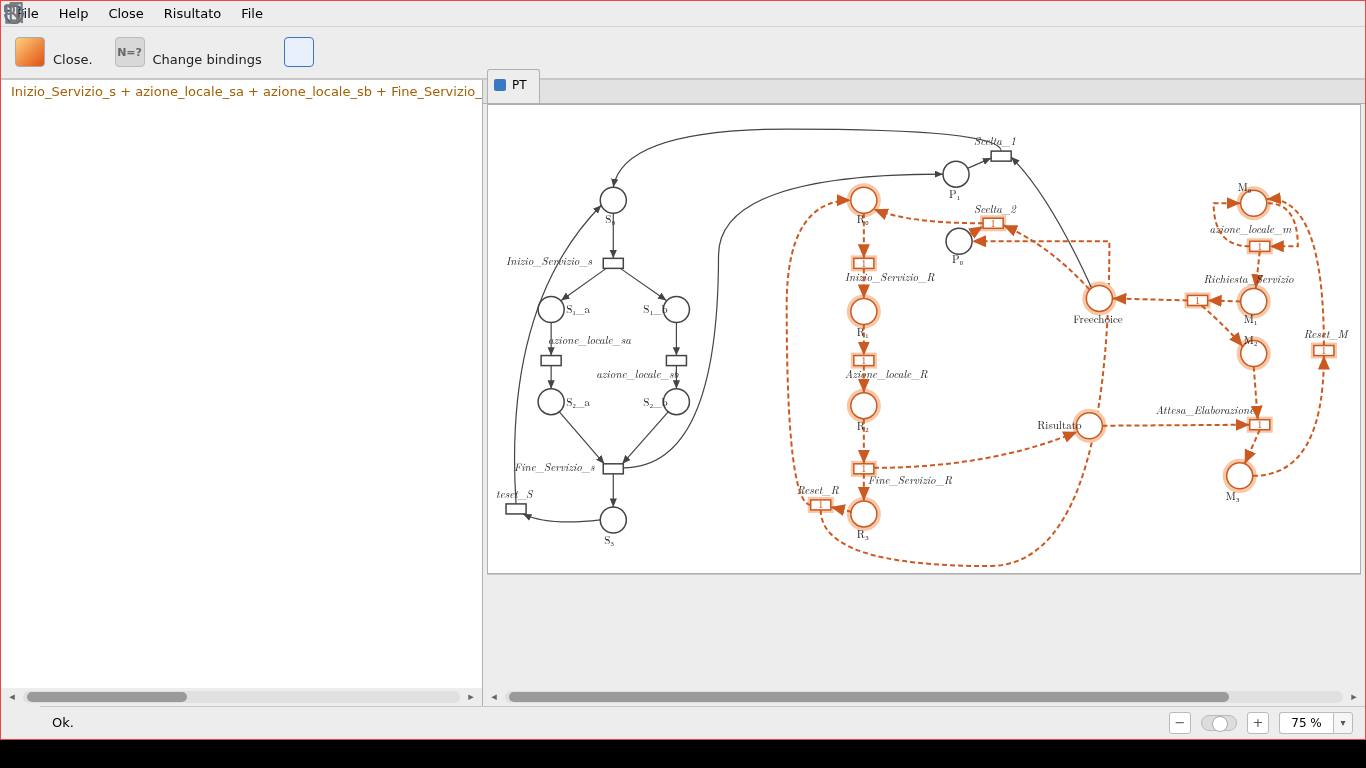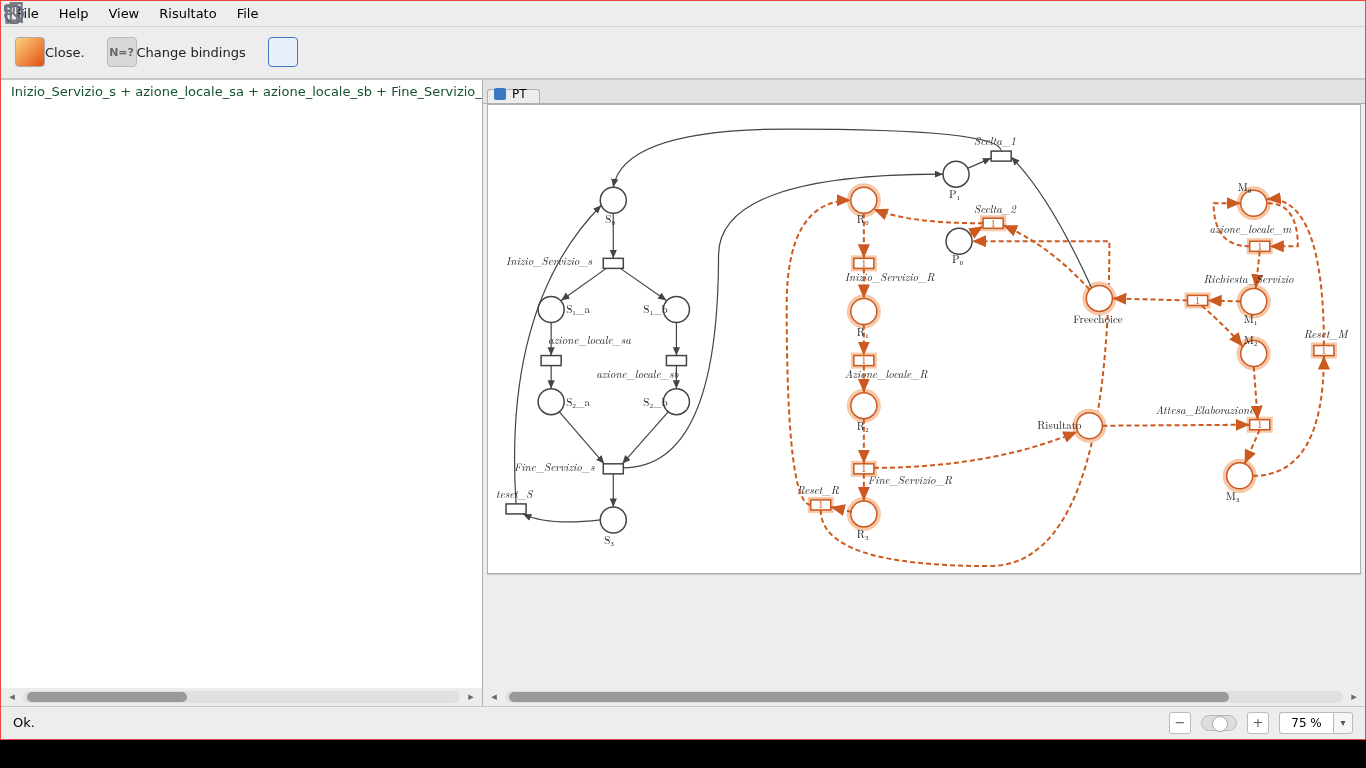--- a/index.html
+++ b/index.html
@@ -17,21 +17,21 @@
     padding: 0 6px; font-size: 13px; background: #ededed;
     border-bottom: 1px solid #d4d4d4;
   }
   .menubar .menu-item { padding: 3px 10px; cursor: default; }
 
   
   .toolbar {
     height: 54px; display: flex; align-items: center; gap: 22px;
     padding: 0 14px; border-bottom: 1px solid #c8c8c8; background: #ededed;
   }
-  .tb-group { display: flex; align-items: center; }
+  .tb-group { display: flex; align-items: flex-end; gap: 8px; }
   .tb-icon {
     width: 30px; height: 30px; border-radius: 4px;
     display: flex; align-items: center; justify-content: center;
     font-size: 16px; color: #555;
   }
   .tb-icon.gradient {
     background: linear-gradient(135deg, #ffd080, #e05010);
     border: 1px solid #aaa;
   }
   .tb-icon.boxed { background: #d8d8d8; border: 1px solid #bbb; font-size: 11px; font-weight: bold; color: #666; }
@@ -56,30 +56,30 @@
   .left-header .hicon::after {
     content: ""; position: absolute; left: 4px; top: 3px; width: 6px; height: 12px;
     border: 1px solid #c86030; background: #fff;
   }
   .left-list { flex: 1 1 auto; overflow: hidden; position: relative; }
   .list-row {
     height: 24px; padding: 0 10px; font-size: 13px; line-height: 24px;
     white-space: nowrap; overflow: hidden; text-overflow: clip;
   }
   .list-row.selected { background: #2f76d6; color: #fff; }
-  .list-row.alt { color: #14532d; }
+  .list-row.alt { color: #a16207; }
 
   
   .right-panel { flex: 1 1 auto; display: flex; flex-direction: column; background: #ededed; min-height: 0; }
   .right-tabbar {
     height: 24px; display: flex; align-items: flex-end; padding-left: 4px;
     background: #e2e2e2; border-bottom: 1px solid #b0b0b0;
   }
   .tab {
-    height: 14px; padding: 0 12px 4px 6px; font-size: 12px; line-height: 22px;
+    height: 34px; padding: 0 12px 4px 6px; font-size: 12px; line-height: 22px;
     background: #ededed; border: 1px solid #b0b0b0; border-bottom: none;
     border-radius: 3px 3px 0 0; display: flex; align-items: center; gap: 6px;
   }
   .tab .tabicon { width: 12px; height: 12px; background: #3a78c4; border-radius: 2px; display:inline-block; }
 
   .canvas-wrap { flex: 1 1 482px; background: #fff; border: 1px solid #b0b0b0; margin: 0 4px 0 4px; position: relative; overflow: hidden; }
   .canvas-spacer { flex: 0 0 114px; background: #ededed; border-top: 1px solid #c8c8c8; margin: 0 4px; }
 
   
   .hscroll {
@@ -87,21 +87,21 @@
     padding: 0 4px; gap: 4px;
   }
   .hscroll .track { flex: 1 1 auto; height: 12px; background: #e0e0e0; border-radius: 6px; position: relative; }
   .hscroll .thumb { position: absolute; left: 4px; top: 1px; height: 10px; background: #9a9a9a; border-radius: 5px; }
   .hscroll .arrow { width: 14px; height: 14px; color: #666; font-size: 11px; text-align: center; }
 
   
   .statusbar {
     height: 34px; border-top: 1px solid #c8c8c8; background: #ededed;
     display: flex; align-items: center; justify-content: space-between;
-    padding: 0 12px; font-size: 13px;
+    padding: 0 12px; font-size: 13px; margin-left: 39px;
   }
   .zoom-controls { display: flex; align-items: center; gap: 10px; }
   .zoom-btn { width: 22px; height: 22px; border: 1px solid #bbb; border-radius: 3px; background: #fff; display: flex; align-items: center; justify-content: center; font-size: 13px; color: #555; }
   .zoom-slider { width: 36px; height: 16px; background: #ddd; border: 1px solid #bbb; border-radius: 8px; position: relative; }
   .zoom-slider::after { content: ""; position: absolute; width: 14px; height: 14px; left: 10px; top: 0px; background: #fff; border: 1px solid #aaa; border-radius: 50%; }
   .zoom-combo { display: flex; border-radius: 10px; }
   .zoom-value { width: 54px; height: 22px; border: 1px solid #bbb; border-right: none; border-radius: 3px 0 0 3px; background: #fff; font-size: 12px; text-align: center; line-height: 20px; }
   .zoom-drop { width: 20px; height: 22px; border: 1px solid #bbb; border-radius: 0 3px 3px 0; background: #f5f5f5; display: flex; align-items: center; justify-content: center; font-size: 10px; color: #555; }
 
   
@@ -129,21 +129,21 @@
   .tnum { font-family: Georgia, serif; font-size: 10px; fill: #cc5a20; text-anchor: middle; dominant-baseline: central; }
 </style>
 </head>
 <body>
 
 <div class="app-window">
 
   <div class="menubar">
     <div class="menu-item"><span>File</span></div>
     <div class="menu-item"><span>Help</span></div>
-    <div class="menu-item"><span>View</span></div>
+    <div class="menu-item"><span>Close</span></div>
     <div class="menu-item"><span>Risultato</span></div>
     <div class="menu-item"><span>File</span></div>
   </div>
 
   <div class="toolbar">
     <div class="tb-group">
       <div class="tb-icon gradient"></div>
       <span class="tb-label">Close.</span>
     </div>
     <div class="tb-group">

